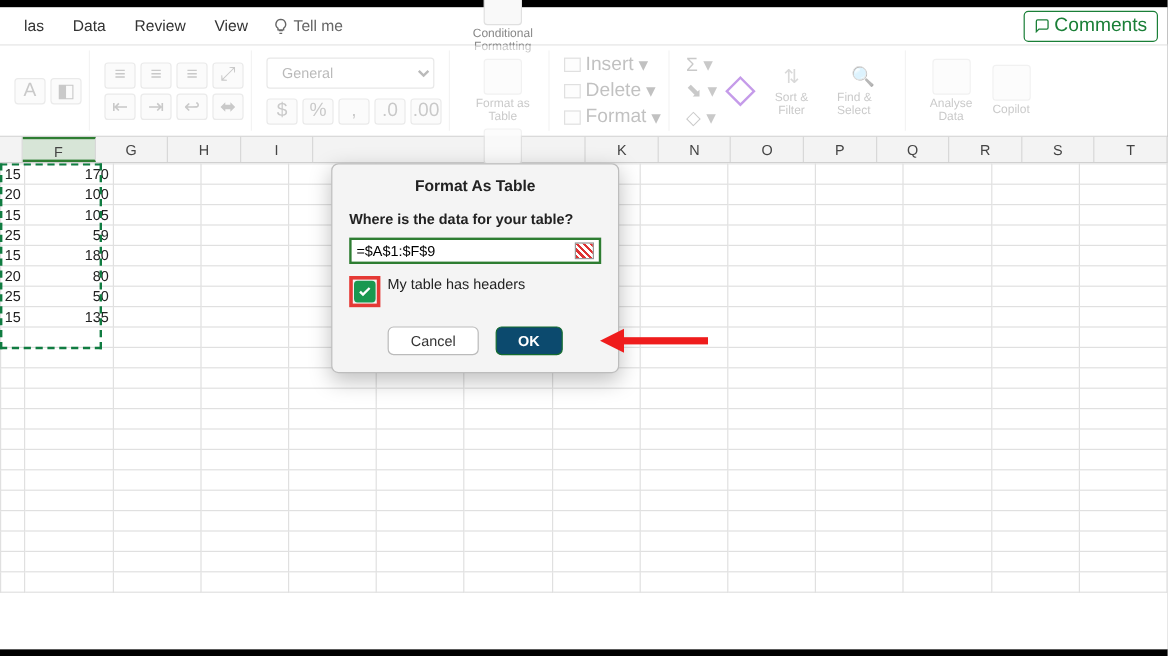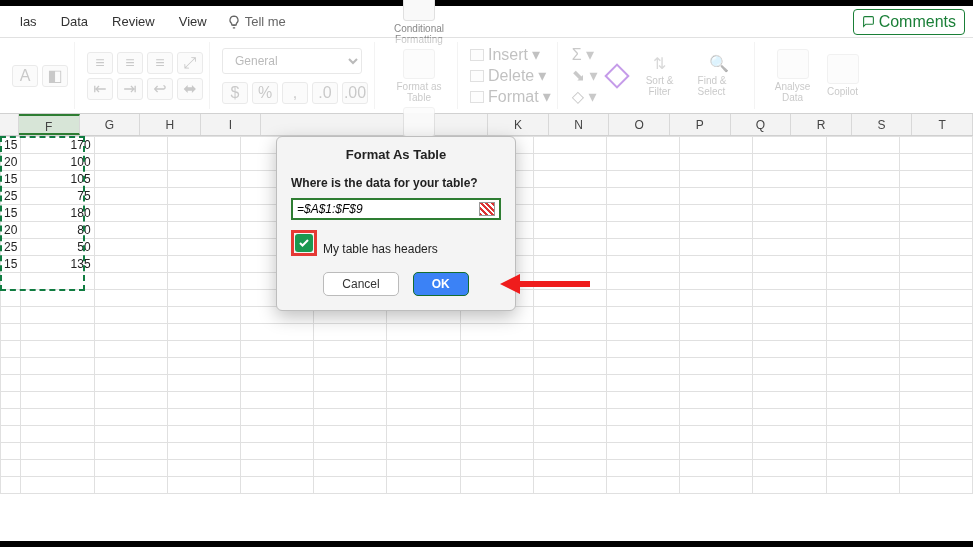--- a/index.html
+++ b/index.html
@@ -44,29 +44,29 @@
   .grid td.hdr{font-weight:bold;text-align:left;background:#fff;}
   
   .selbox{position:absolute;top:0;left:0;width:85px;height:155px;border:2px dashed #107c41;pointer-events:none;}
 
   
   .dlg{position:absolute;top:130px;left:276px;width:240px;background:#f4f4f4;border:1px solid #bdbdbd;border-radius:6px;box-shadow:0 6px 18px rgba(0,0,0,.25);padding:0 0 14px;}
   .dlg .titlebar{text-align:center;font-size:13px;font-weight:600;padding:10px 0 8px;color:#222;}
   .dlg .body{padding:6px 14px 0;font-size:12px;color:#222;}
   .dlg .q{margin-bottom:8px;font-weight:bold;}
   .dlg .range{display:flex;align-items:center;border:2px solid #2e7d32;background:#fff;padding:2px 4px;margin-bottom:10px;}
-  .dlg .range input{flex:1;border:none;outline:none;font-size:12px;font-style:italic;}
+  .dlg .range input{flex:1;border:none;outline:none;font-size:12px;}
   .dlg .range .pick{width:16px;height:14px;border:1px solid #999;background:repeating-linear-gradient(45deg,#d33,#d33 2px,#fff 2px,#fff 4px);}
-  .dlg .chkrow{display:flex;align-items:flex-end;gap:6px;margin-bottom:16px;}
+  .dlg .chkrow{display:flex;align-items:flex-start;gap:6px;margin-bottom:16px;}
   .dlg .chkbox{width:18px;height:18px;background:#1a9850;border-radius:3px;display:flex;align-items:center;justify-content:center;color:#fff;font-size:13px;}
   .dlg .chkhl{border:3px solid #e53935;padding:1px;}
   .dlg .btns{display:flex;justify-content:center;gap:14px;}
   .dlg button{font-size:12px;padding:4px 18px;border-radius:5px;}
   .dlg .cancel{background:#fff;border:1px solid #bbb;color:#333;}
-  .dlg .ok{background:#3b82f6;border:1px solid #156d2f;color:#fff;font-weight:600;}
+  .dlg .ok{background:#0c4a6e;border:1px solid #156d2f;color:#fff;font-weight:600;}
 
   
   .arrow{position:absolute;top:268px;left:500px;width:90px;height:20px;pointer-events:none;}
   .arrow .shaft{position:absolute;top:7px;right:0;width:70px;height:6px;background:#ef1c1c;}
   .arrow .head{position:absolute;left:0;top:0;width:0;height:0;border-top:10px solid transparent;border-bottom:10px solid transparent;border-right:20px solid #ef1c1c;}
 </style>
 </head>
 <body>
 
 <div class="app">
@@ -246,21 +246,21 @@
               <td></td>
               <td></td>
               <td></td>
               <td></td>
               <td></td>
               <td></td>
               <td></td>
             </tr>
         <tr>
               <td class="first">25</td>
-              <td>75</td>
+              <td>59</td>
               <td></td>
               <td></td>
               <td></td>
               <td></td>
               <td></td>
               <td></td>
               <td></td>
               <td></td>
               <td></td>
               <td></td>

